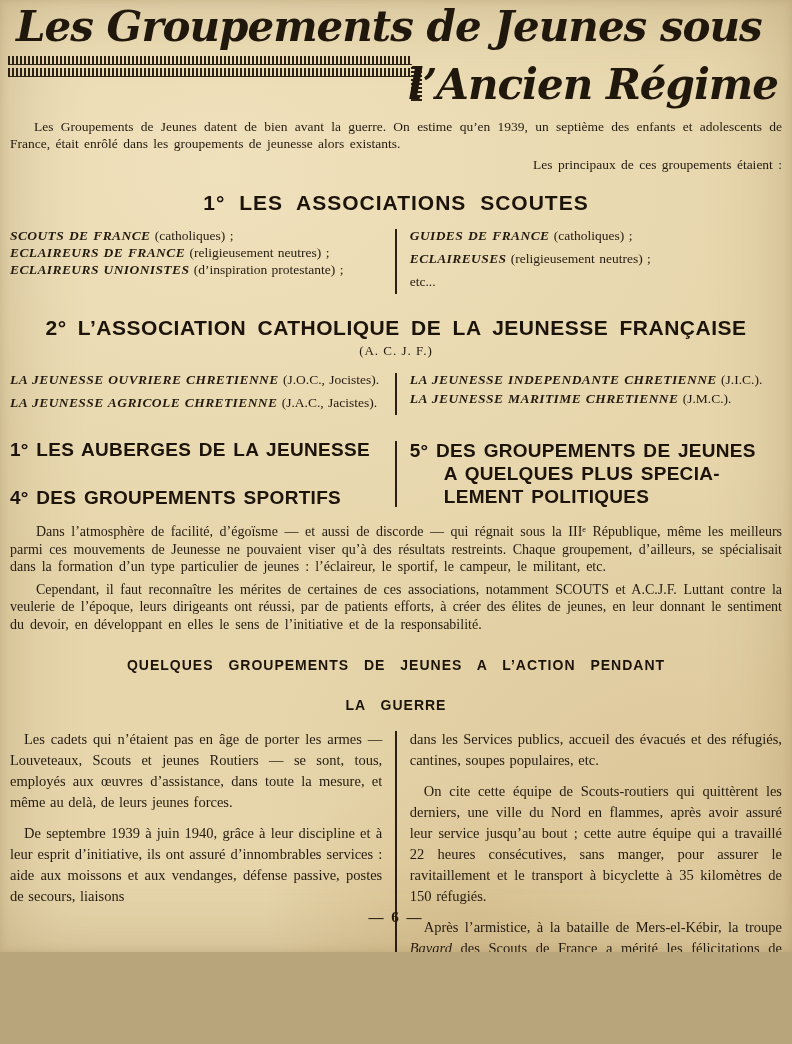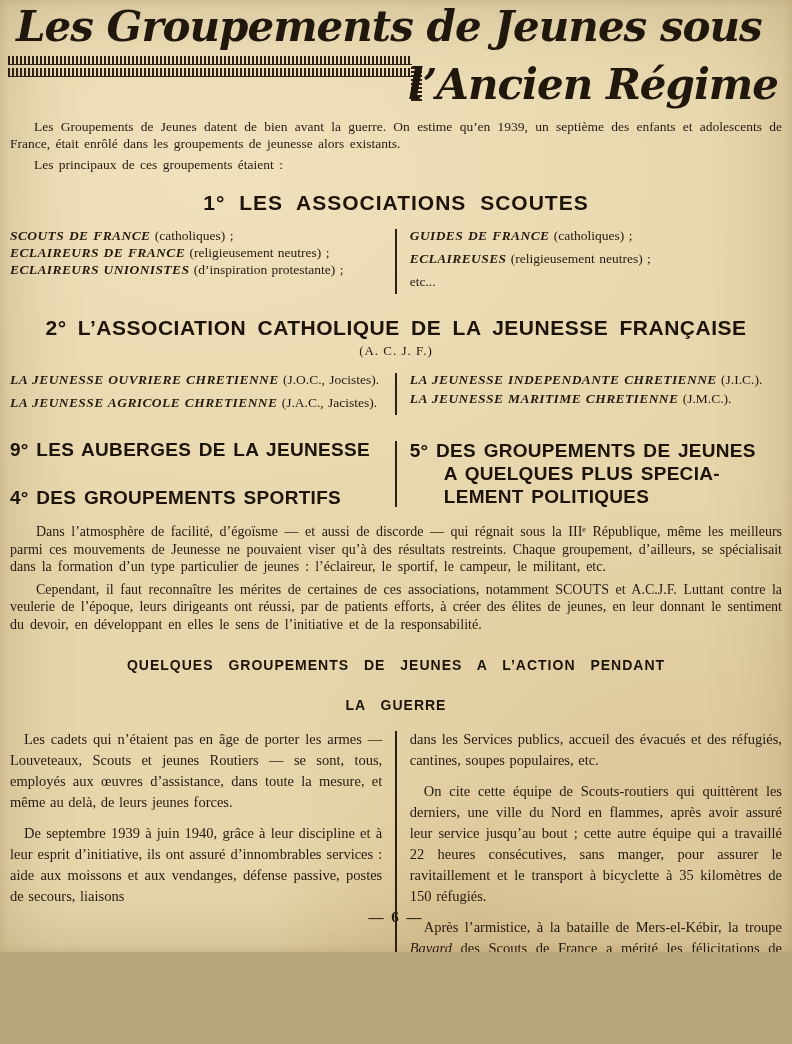--- a/index.html
+++ b/index.html
@@ -39,21 +39,21 @@
     position:absolute;right:-10px;top:11px;width:11px;height:34px;
     background:repeating-linear-gradient(0deg,#2a2014 0 2px,rgba(0,0,0,0) 2px 4px);
   }
 
   
   p{margin:0;}
   .intro p{
     font-size:13.5px;line-height:17px;text-align:justify;word-spacing:2px;
   }
   .intro .p1{text-indent:24px;margin-top:8px;}
-  .intro .lead{margin-top:4px;text-indent:24px;text-align:left;}
+  .intro .lead{margin-top:4px;text-indent:24px;text-align:right;}
 
   .h-sans{
     font-family:"Liberation Sans","DejaVu Sans",sans-serif;font-weight:bold;color:#1c140b;
   }
   .h1{margin-top:18px;text-align:center;font-size:21px;letter-spacing:1px;word-spacing:7px;}
   .h2{margin-top:20px;text-align:center;font-size:21px;letter-spacing:.5px;word-spacing:5px;}
   .h2sub{text-align:center;font-size:13px;margin-top:3px;letter-spacing:1px;}
 
   .cols{display:flex;align-items:stretch;}
   .col{flex:1;min-width:0;}
@@ -166,21 +166,21 @@
           <span class="org-name">LA JEUNESSE INDEPENDANTE CHRETIENNE</span><span class="org-note"> (J.I.C.).</span>
         </div>
         <div class="list-item">
           <span class="org-name">LA JEUNESSE MARITIME CHRETIENNE</span><span class="org-note"> (J.M.C.).</span>
         </div>
       </div>
     </div>
 
     <div class="cols sec345">
       <div class="col">
-        <div class="h-sans h3">9° LES AUBERGES DE LA JEUNESSE</div>
+        <div class="h-sans h3">1° LES AUBERGES DE LA JEUNESSE</div>
         <div class="h-sans h4">4° DES GROUPEMENTS SPORTIFS</div>
       </div>
       <div class="vdiv"></div>
       <div class="col">
         <div class="h-sans h5">
           <span>5° DES GROUPEMENTS DE JEUNES</span>
           <span class="ind">A QUELQUES PLUS SPECIA-</span>
           <span class="ind">LEMENT POLITIQUES</span>
         </div>
       </div>

